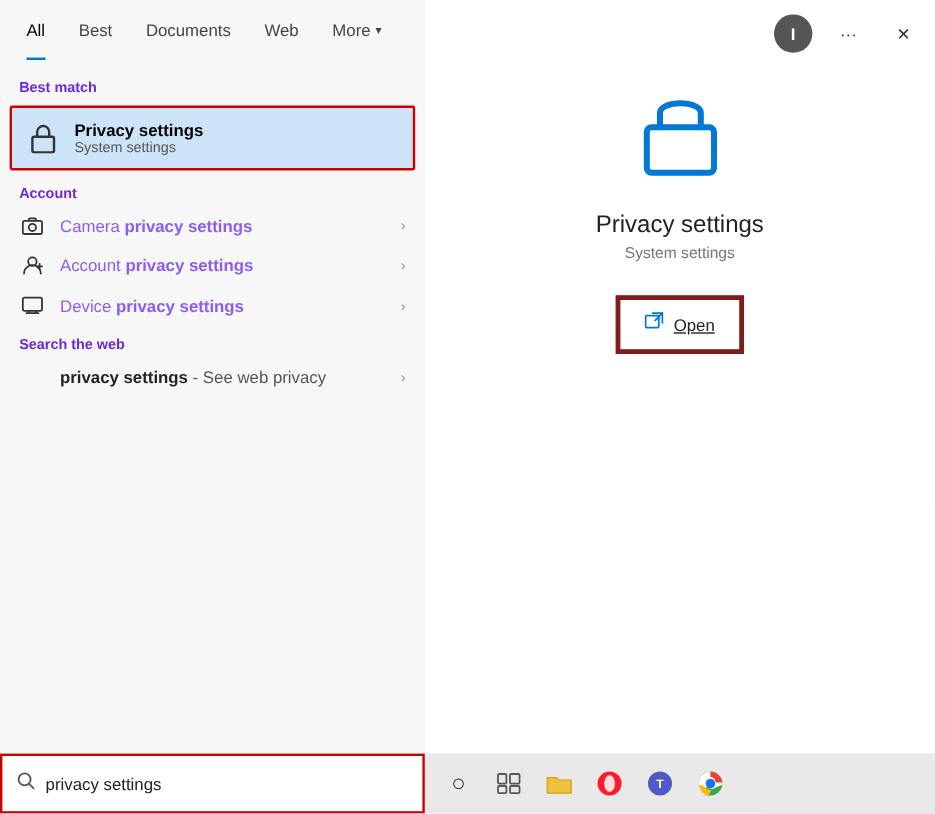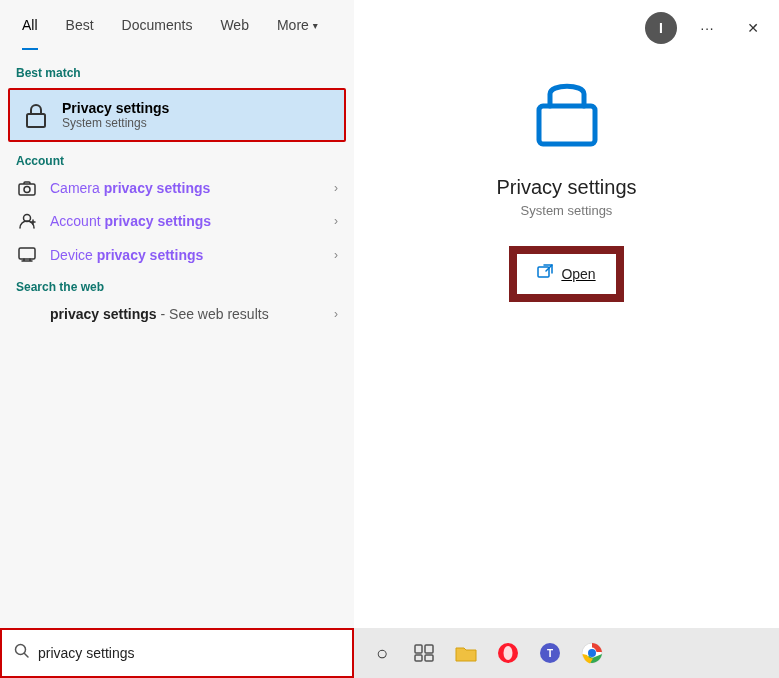--- a/index.html
+++ b/index.html
@@ -84,21 +84,21 @@
     
     .results-area {
       flex: 1;
       overflow-y: auto;
       padding: 8px 0;
     }
 
     .section-label {
       font-size: 12px;
       font-weight: 600;
-      color: #0f766e;
+      color: #6d28d9;
       padding: 8px 16px 4px 16px;
       text-transform: none;
     }
 
     
     .best-match-item {
       margin: 4px 8px;
       padding: 10px 12px;
       background: #cce4f7;
       border: 2px solid #c00;
@@ -246,21 +246,21 @@
       font-weight: 400;
       color: #222;
       margin-bottom: 4px;
     }
     .app-detail-subtitle {
       font-size: 13px;
       color: #777;
       margin-bottom: 28px;
     }
     .open-button-wrapper {
-      border: 8px solid #7f1d1d;
+      border: 4px solid #7f1d1d;
       padding: 2px;
       display: inline-flex;
       text-decoration: underline;
     }
     .open-button {
       display: flex;
       align-items: center;
       gap: 8px;
       padding: 8px 18px;
       background: white;
@@ -381,21 +381,21 @@
         Device <span class="bold">privacy settings</span>
       </div>
       <div class="chevron">›</div>
     </div>
 
     <div class="section-label">Search the web</div>
 
     <div class="web-item">
       <div style="width:22px;"></div>
       <div class="item-text">
-        <span class="bold">privacy settings</span><span class="see-web"> - See web results</span>
+        <span class="bold">privacy settings</span><span class="see-web"> - See web privacy</span>
       </div>
       <div class="chevron">›</div>
     </div>
   </div>
 </div>
 
 <div class="divider-v"></div>
 
 <div class="right-panel">
 

